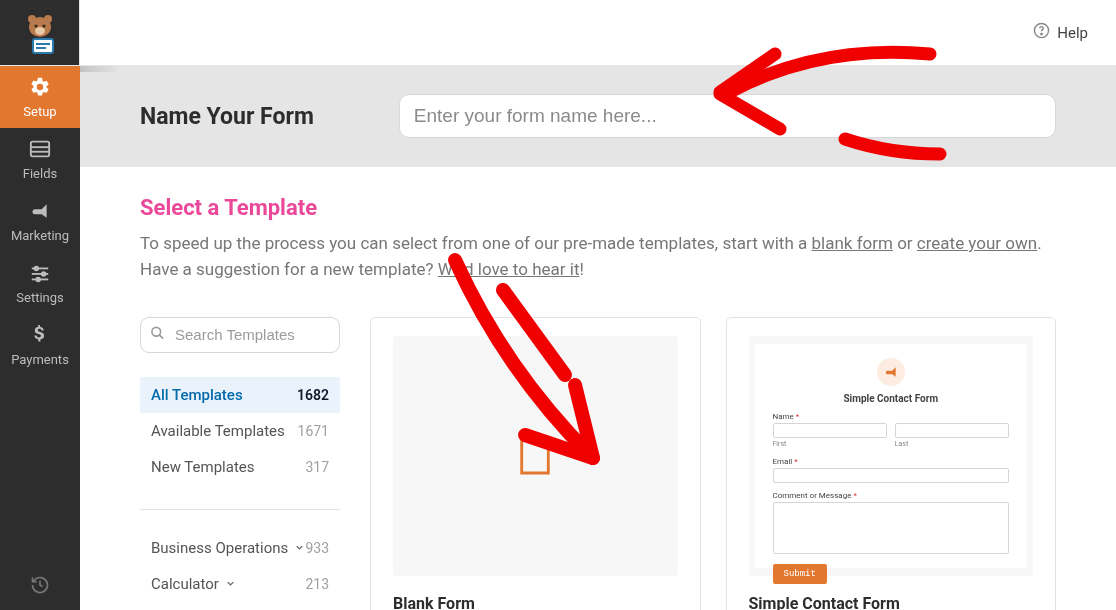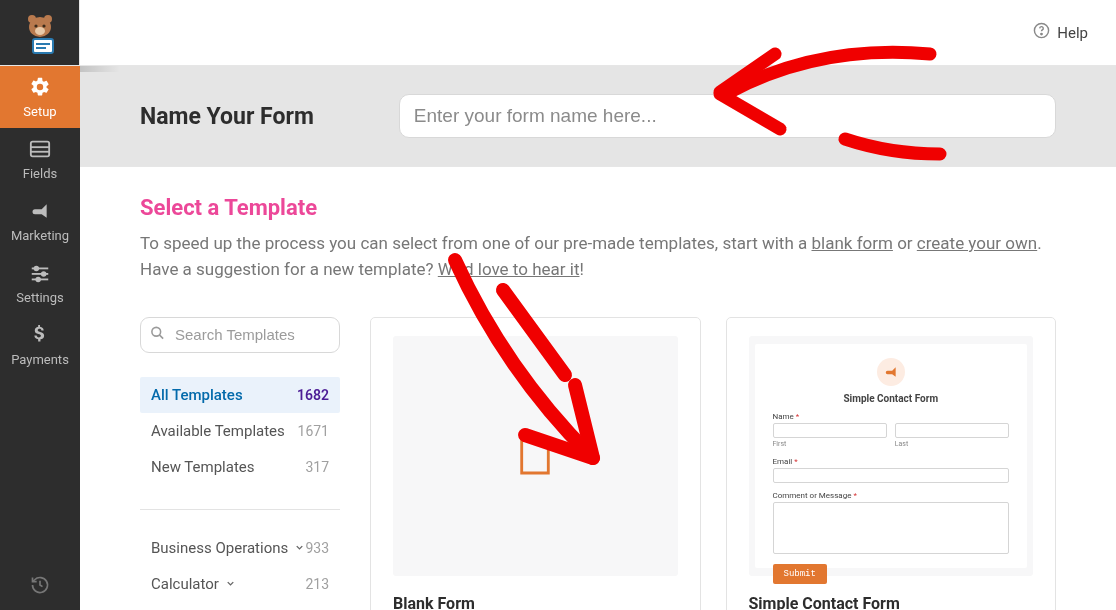--- a/index.html
+++ b/index.html
@@ -25,21 +25,21 @@
 .template-desc { font-size:17px; color:#777; line-height:1.55; }
 .template-desc a { color:#777; text-decoration:underline; }
 .layout { display:flex; gap:30px; margin-top:34px; }
 .left-col { width:200px; }
 .search-wrap { position:relative; margin-bottom:24px; }
 .search-input { width:100%; height:36px; padding:0 10px 0 34px; border:1px solid #d8d8d8; border-radius:9px; font-size:15px; color:#555;}
 .search-input::placeholder { color:#9b9b9b; }
 .search-icon-pos { position:absolute; left:10px; top:50%; transform:translateY(-50%); color:#9b9b9b; }
 .cat-item { display:flex; justify-content:space-between; align-items:center; padding:9px 11px; font-size:15px; color:#555; cursor:pointer; border-radius:2px;}
 .cat-item.active { background:#eaf2fb; color:#036aab; font-weight:500;}
-.cat-item.active .count { color:#4c1d95; font-weight:600;}
+.cat-item.active .count { color:#0f172a; font-weight:600;}
 .cat-label { display:flex; align-items:center; gap:6px; }
 .count { font-size:14px; color:#a0a0a0; }
 .divider { height:1px; background:#e3e3e3; margin:24px 0 20px 0; }
 .cards { flex:1; display:flex; gap:25px; }
 .card { flex:1; border:1px solid #e3e3e3; border-radius:5px; padding:18px 22px 22px 22px; }
 .preview { height:240px; background:#f7f7f8; border-radius:3px; position:relative; display:flex; align-items:center; justify-content:center; margin-bottom:18px; }
 .card-title { font-size:16px; font-weight:700; color:#2d2d2d; margin-bottom:8px; }
 .blank-icon svg { width:38px; height:46px; }
 .scf { position:absolute; inset:8px 6px; background:#fff; border-radius:2px; padding:14px 18px; font-size:9px; color:#444; }
 .scf-icon { width:28px; height:28px; border-radius:50%; background:#fdece2; display:flex; align-items:center; justify-content:center; margin:0 auto 7px auto; color:#e27730; }

